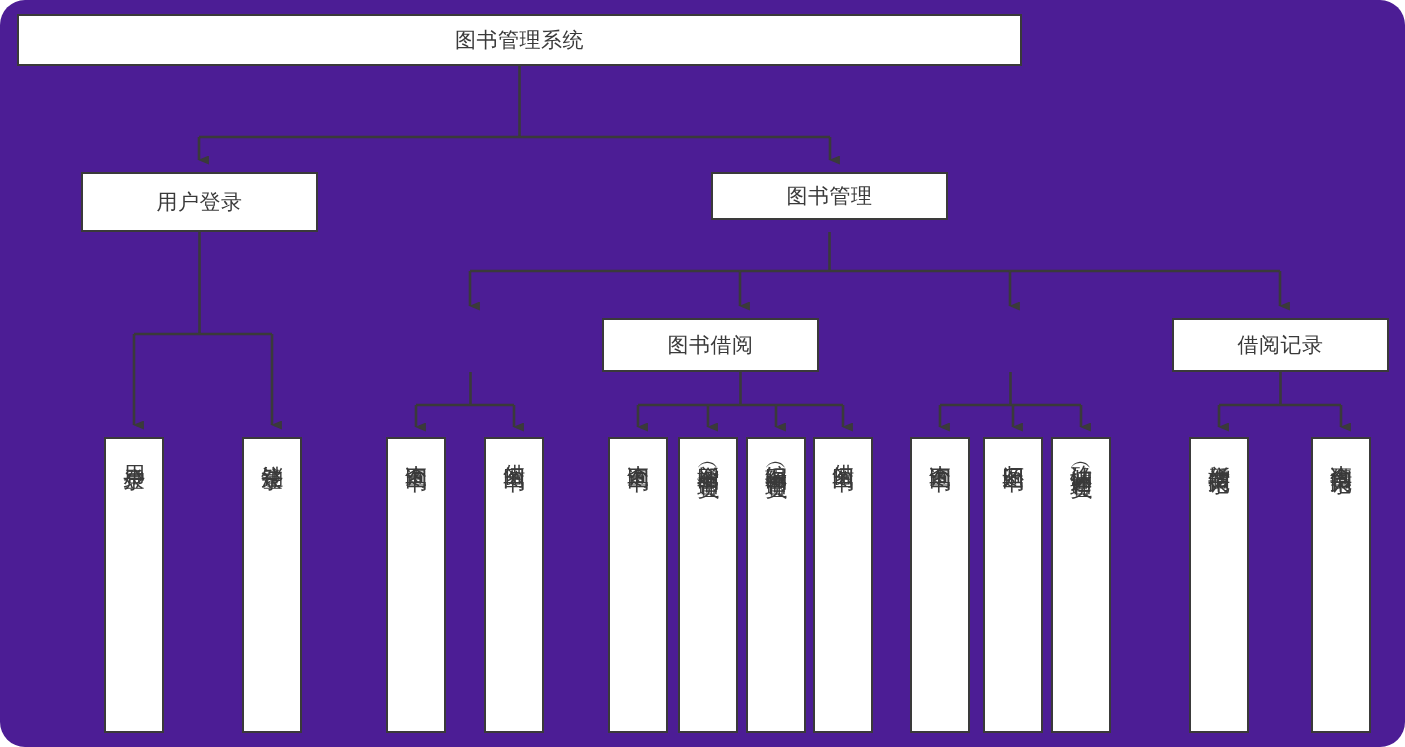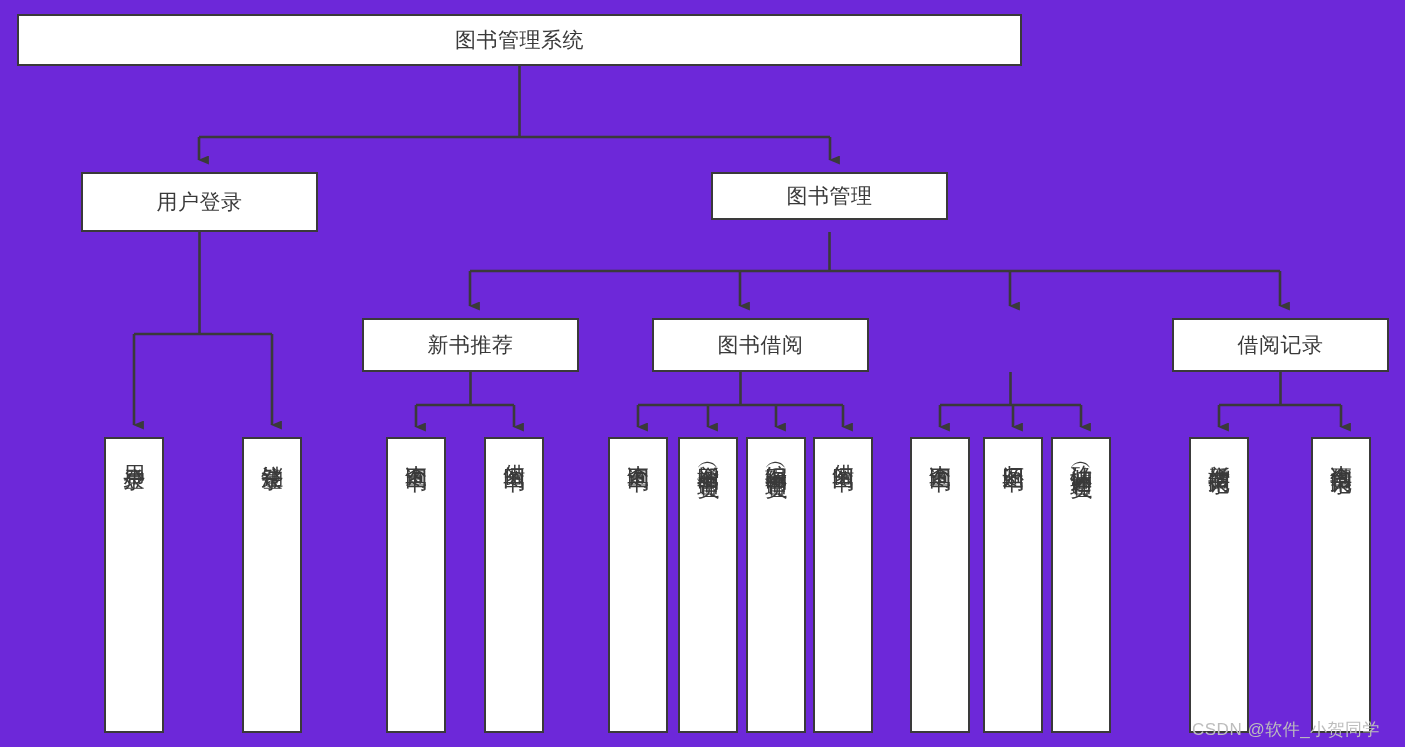--- a/index.html
+++ b/index.html
@@ -8,22 +8,23 @@
     padding: 0;
     background: #ffffff;
   }
   body {
     font-family: "Liberation Sans", "DejaVu Sans", sans-serif;
   }
   #canvas {
     position: relative;
     width: 1405px;
     height: 747px;
-    background: #6d28d9;
+    background: #4c1d95;
     overflow: hidden;
+    border-radius: 25px;
   }
   svg.wires {
     position: absolute;
     left: 0;
     top: 0;
     width: 1405px;
     height: 747px;
     pointer-events: none;
   }
   .node {
@@ -130,24 +131,21 @@
     <span class="lbl">图书管理系统</span>
   </div>
 
   <div class="node horiz lvl2" style="left: 81px; top: 172px; width: 237px; height: 60px;">
     <span class="lbl">用户登录</span>
   </div>
   <div class="node horiz lvl2" style="left: 711px; top: 172px; width: 237px; height: 48px;">
     <span class="lbl">图书管理</span>
   </div>
 
-  <div class="node horiz lvl3" style="left: 362px; top: 318px; width: 217px; height: 54px;">
-    <span class="lbl">新书推荐</span>
-  </div>
-  <div class="node horiz lvl3" style="left: 652px; top: 318px; width: 217px; height: 54px;">
+  <div class="node horiz lvl3" style="left: 602px; top: 318px; width: 217px; height: 54px;">
     <span class="lbl">图书借阅</span>
   </div>
   <div class="node horiz lvl3" style="left: 1172px; top: 318px; width: 217px; height: 54px;">
     <span class="lbl">借阅记录</span>
   </div>
 
   <div class="node leaf" style="left: 104px; top: 437px; width: 60px; height: 296px;">
     <span class="lbl">用户登录</span>
   </div>
   <div class="node leaf" style="left: 242px; top: 437px; width: 60px; height: 296px;">
@@ -180,15 +178,14 @@
   <div class="node leaf" style="left: 1051px; top: 437px; width: 60px; height: 296px;">
     <span class="lbl">确认归还（管理员）</span>
   </div>
   <div class="node leaf" style="left: 1189px; top: 437px; width: 60px; height: 296px;">
     <span class="lbl">新增借阅记录</span>
   </div>
   <div class="node leaf" style="left: 1311px; top: 437px; width: 60px; height: 296px;">
     <span class="lbl">查询借阅记录</span>
   </div>
 
-  <div class="watermark" style="left: 1192px; top: 718px;">CSDN @软件_小贺同学</div>
 
 </div>
 
 </body></html>

